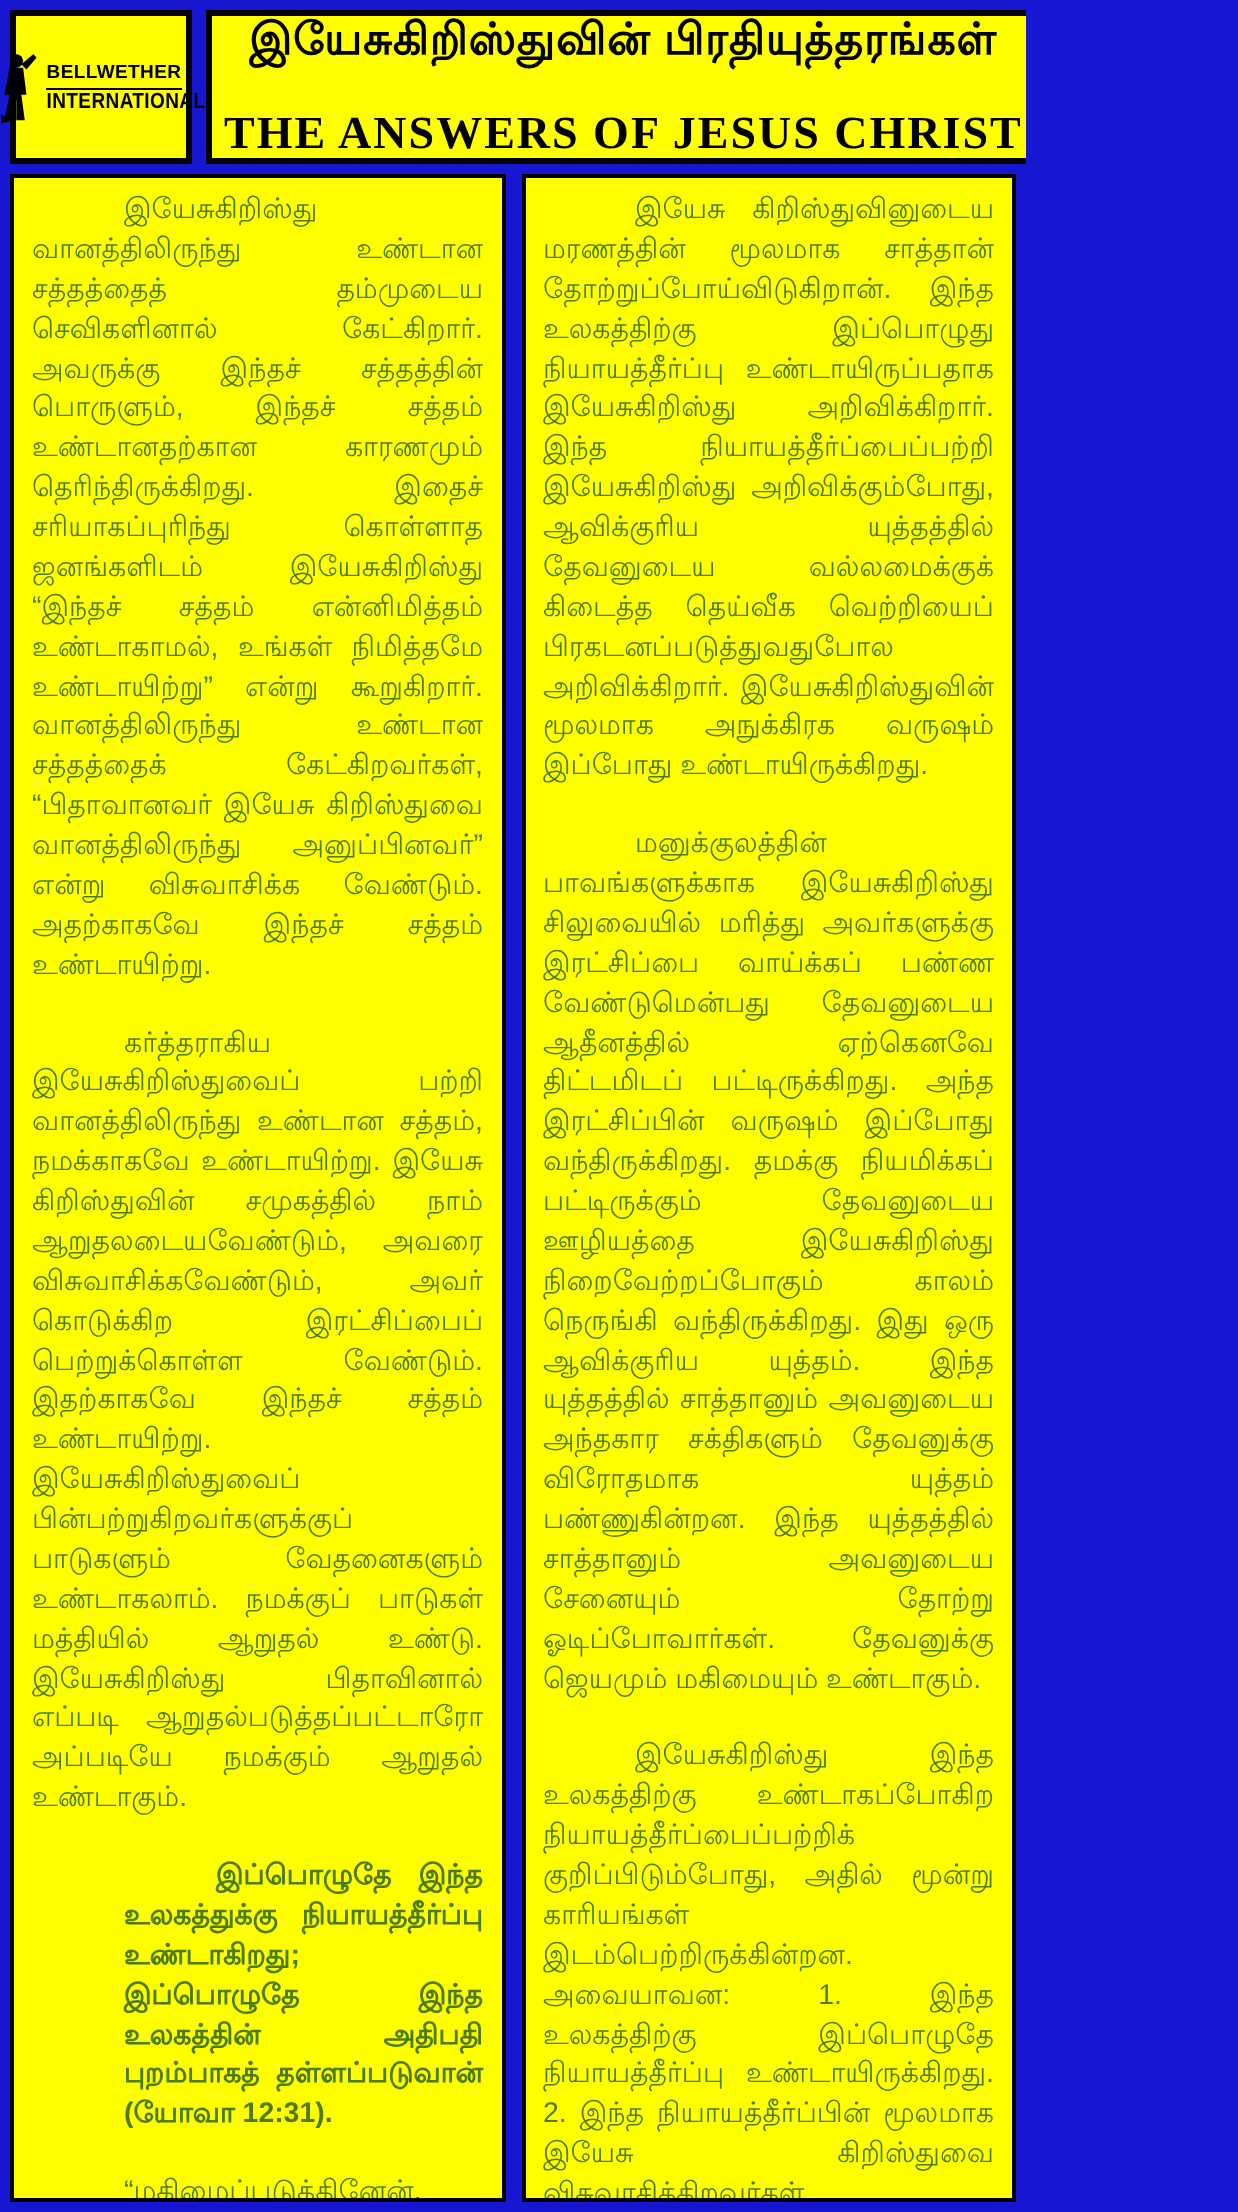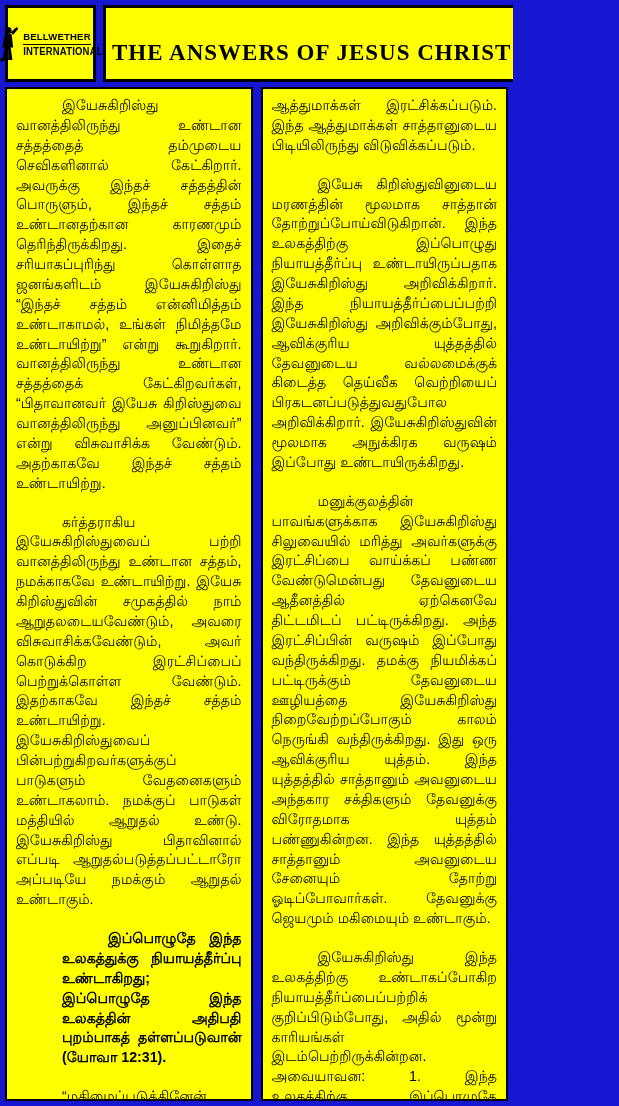--- a/index.html
+++ b/index.html
@@ -50,21 +50,21 @@
     letter-spacing: 1px; margin-top: 19px; white-space: nowrap;
   }
 
   
   .body-row { display: flex; gap: 8px; height: 1014px; }
   .column {
     flex: 1 1 0;
     background: #ffff00;
     border: 2px solid #000;
     padding: 7px 9px 8px 9px;
-    color: #000000;
+    color: #4d7c0f;
     font-size: 14.2px;
     line-height: 1.40;
     text-align: justify;
     overflow: hidden;
   }
   .para { margin-bottom: 19px; }
   .indent { text-indent: 46px; }
   .section-heading {
     font-size: 17px; font-weight: bold;
     margin: 6px 0 20px 0;
@@ -91,20 +91,21 @@
           </g>
         </svg>
       </span>
       <span class="logo-text">
         <span class="logo-line underlined">BELLWETHER</span>
         <span class="logo-line heavy">INTERNATIONAL</span>
       </span>
     </div>
 
     <div class="title-box">
+      <div class="title-tamil">இயேசுகிறிஸ்துவின் பிரதியுத்தரங்கள்</div>
       <div class="title-english">THE ANSWERS OF JESUS CHRIST</div>
     </div>
 
     <div class="logo-box">
       <span class="logo-figure">
         <svg width="22" height="42" viewBox="0 0 26 44" aria-hidden="true">
           <g fill="#000">
             <circle cx="12" cy="6" r="4"></circle>
             <path d="M15 8 L22 2 L24 4 L18 11 Z"></path>
             <path d="M8 10 L16 10 L18 26 L15 26 L17 41 L12 41 L12 29 L10 41 L5 41 L8 26 L5 26 Z"></path>
@@ -123,21 +124,20 @@
   <div class="body-row">
 
     <div class="column">
       <p class="para indent">இயேசுகிறிஸ்து வானத்திலிருந்து உண்டான சத்தத்தைத் தம்முடைய செவிகளினால் கேட்கிறார். அவருக்கு இந்தச் சத்தத்தின் பொருளும், இந்தச் சத்தம் உண்டானதற்கான காரணமும் தெரிந்திருக்கிறது. இதைச் சரியாகப்புரிந்து கொள்ளாத ஜனங்களிடம் இயேசுகிறிஸ்து “இந்தச் சத்தம் என்னிமித்தம் உண்டாகாமல், உங்கள் நிமித்தமே உண்டாயிற்று” என்று கூறுகிறார். வானத்திலிருந்து உண்டான சத்தத்தைக் கேட்கிறவர்கள், “பிதாவானவர் இயேசு கிறிஸ்துவை வானத்திலிருந்து அனுப்பினவர்” என்று விசுவாசிக்க வேண்டும். அதற்காகவே இந்தச் சத்தம் உண்டாயிற்று.</p>
       <p class="para indent">கர்த்தராகிய இயேசுகிறிஸ்துவைப் பற்றி வானத்திலிருந்து உண்டான சத்தம், நமக்காகவே உண்டாயிற்று. இயேசு கிறிஸ்துவின் சமுகத்தில் நாம் ஆறுதலடையவேண்டும், அவரை விசுவாசிக்கவேண்டும், அவர் கொடுக்கிற இரட்சிப்பைப் பெற்றுக்கொள்ள வேண்டும். இதற்காகவே இந்தச் சத்தம் உண்டாயிற்று. இயேசுகிறிஸ்துவைப் பின்பற்றுகிறவர்களுக்குப் பாடுகளும் வேதனைகளும் உண்டாகலாம். நமக்குப் பாடுகள் மத்தியில் ஆறுதல் உண்டு. இயேசுகிறிஸ்து பிதாவினால் எப்படி ஆறுதல்படுத்தப்பட்டாரோ அப்படியே நமக்கும் ஆறுதல் உண்டாகும்.</p>
       <p class="para indent verse">இப்பொழுதே இந்த உலகத்துக்கு நியாயத்தீர்ப்பு உண்டாகிறது; இப்பொழுதே இந்த உலகத்தின் அதிபதி புறம்பாகத் தள்ளப்படுவான் (யோவா 12:31).</p>
       <p class="para indent">“மகிமைப்படுத்தினேன், இன்னமும் மகிமைப்படுத்துவேன்” என்கிற சத்தம் வானத்திலிருந்து உண்டாயிற்று. பிதாவானவர் இந்த வாக்கியத்தைக் கூறுவதற்கு இரண்டு காரணங்கள் உள்ளன. அவையாவன: 1. இயேசுகிறிஸ்துவின் மரணத்தின் மூலமாக சாத்தான் தோற்றுப்போவான் 2. இயேசுகிறிஸ்துவின் மரணத்தின் மூலமாக</p>
     </div>
 
     <div class="column">
-      <p class="para">ஆத்துமாக்கள் இரட்சிக்கப்படும். இந்த ஆத்துமாக்கள் சாத்தானுடைய பிடியிலிருந்து விடுவிக்கப்படும்.</p>
       <p class="para indent">இயேசு கிறிஸ்துவினுடைய மரணத்தின் மூலமாக சாத்தான் தோற்றுப்போய்விடுகிறான். இந்த உலகத்திற்கு இப்பொழுது நியாயத்தீர்ப்பு உண்டாயிருப்பதாக இயேசுகிறிஸ்து அறிவிக்கிறார். இந்த நியாயத்தீர்ப்பைப்பற்றி இயேசுகிறிஸ்து அறிவிக்கும்போது, ஆவிக்குரிய யுத்தத்தில் தேவனுடைய வல்லமைக்குக் கிடைத்த தெய்வீக வெற்றியைப் பிரகடனப்படுத்துவதுபோல அறிவிக்கிறார். இயேசுகிறிஸ்துவின் மூலமாக அநுக்கிரக வருஷம் இப்போது உண்டாயிருக்கிறது.</p>
       <p class="para indent">மனுக்குலத்தின் பாவங்களுக்காக இயேசுகிறிஸ்து சிலுவையில் மரித்து அவர்களுக்கு இரட்சிப்பை வாய்க்கப் பண்ண வேண்டுமென்பது தேவனுடைய ஆதீனத்தில் ஏற்கெனவே திட்டமிடப் பட்டிருக்கிறது. அந்த இரட்சிப்பின் வருஷம் இப்போது வந்திருக்கிறது. தமக்கு நியமிக்கப் பட்டிருக்கும் தேவனுடைய ஊழியத்தை இயேசுகிறிஸ்து நிறைவேற்றப்போகும் காலம் நெருங்கி வந்திருக்கிறது. இது ஒரு ஆவிக்குரிய யுத்தம். இந்த யுத்தத்தில் சாத்தானும் அவனுடைய அந்தகார சக்திகளும் தேவனுக்கு விரோதமாக யுத்தம் பண்ணுகின்றன. இந்த யுத்தத்தில் சாத்தானும் அவனுடைய சேனையும் தோற்று ஓடிப்போவார்கள். தேவனுக்கு ஜெயமும் மகிமையும் உண்டாகும்.</p>
       <p class="para indent">இயேசுகிறிஸ்து இந்த உலகத்திற்கு உண்டாகப்போகிற நியாயத்தீர்ப்பைப்பற்றிக் குறிப்பிடும்போது, அதில் மூன்று காரியங்கள் இடம்பெற்றிருக்கின்றன. அவையாவன: 1. இந்த உலகத்திற்கு இப்பொழுதே நியாயத்தீர்ப்பு உண்டாயிருக்கிறது. 2. இந்த நியாயத்தீர்ப்பின் மூலமாக இயேசு கிறிஸ்துவை விசுவாசிக்கிறவர்கள் நீதிமான்களாக நியாயந்தீர்க்கப்படுவார்கள். யூதர்கள் மாத்திரம் என்று இல்லாமல் புறஜாதியாரும் நீதிமான்களாக தீர்க்கப்படுவார்கள். 3. சாத்தானுடைய அந்தகார வல்லமைகள் இந்த நியாயத்தீர்ப்பின் மூலமாக அதம்பண்ணப்படும்.</p>
     </div>
 
   </div>
 
 </div>
 
 </body></html>

